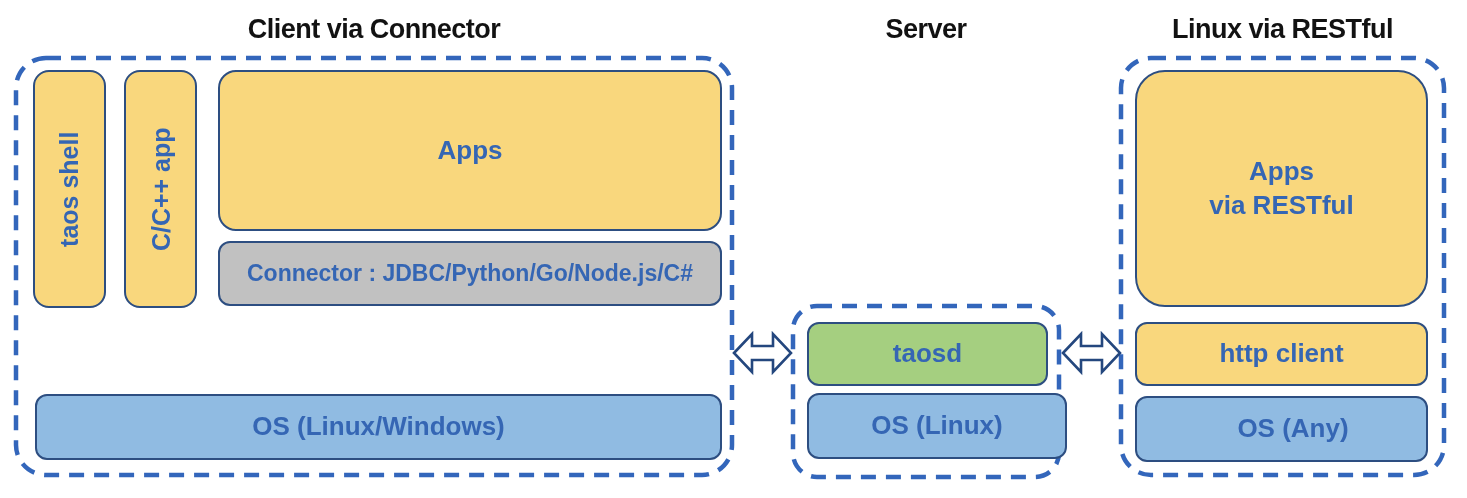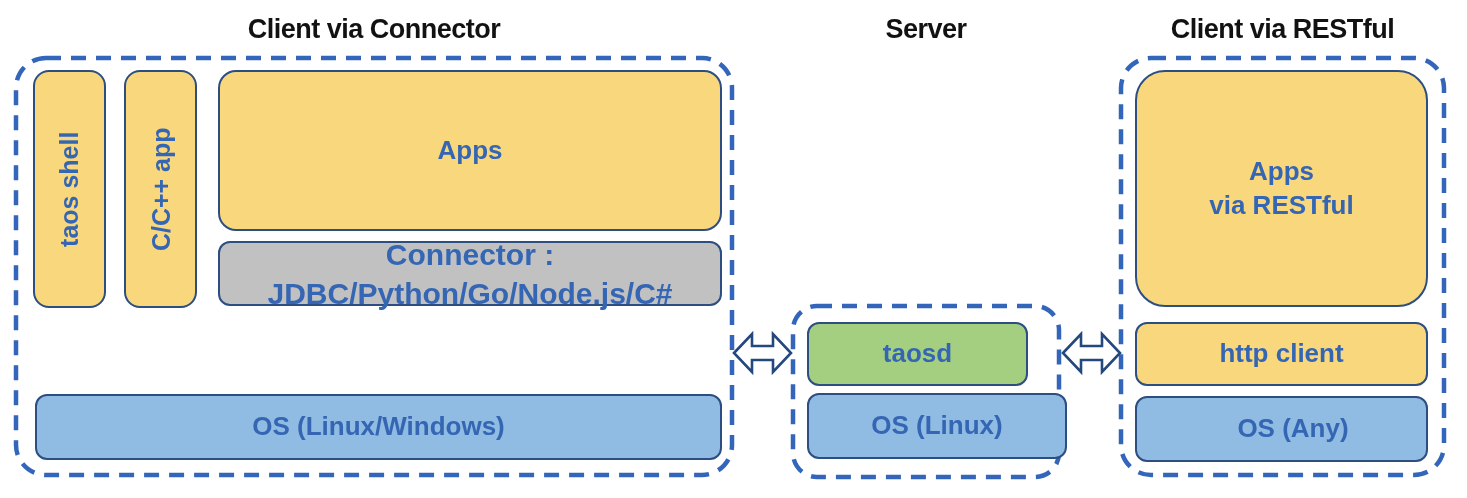--- a/index.html
+++ b/index.html
@@ -56,37 +56,37 @@
   .yellow { background: var(--yellow); }
   .gray   { background: var(--gray); }
   .orange { background: var(--orange); }
   .blue   { background: var(--blue); text-align: center; }
   .green  { background: var(--green); }
   .vbox span {
     transform: rotate(-90deg);
     white-space: nowrap;
     font-size: 25px;
   }
-  .connector-label { font-size: 30px; }
+  .connector-label { font-size: 23px; }
   .arrow { position: absolute; }
   .arrow polygon {
     fill: var(--arrow-fill);
     stroke: var(--arrow-stroke);
     stroke-width: 2.6;
     stroke-linejoin: miter;
   }
 </style>
 </head>
 <body>
 
 <div class="canvas">
 
   <div class="title" style="left:13px; width:722px;">Client via Connector</div>
   <div class="title" style="left:790px; width:272px;">Server</div>
-  <div class="title" style="left:1118px; width:329px;">Client via RESTful</div>
+  <div class="title" style="left:1118px; width:329px;">Linux via RESTful</div>
 
   <svg class="dashed" style="left:13px; top:55px;" width="722" height="423">
     <rect x="3" y="3" width="716" height="417" rx="30" stroke-dasharray="15 10"></rect>
   </svg>
   <svg class="dashed" style="left:790px; top:303px;" width="272" height="177">
     <rect x="3" y="3" width="266" height="171" rx="24" stroke-dasharray="15 10"></rect>
   </svg>
   <svg class="dashed" style="left:1118px; top:55px;" width="329" height="423">
     <rect x="3" y="3" width="323" height="417" rx="30" stroke-dasharray="15 10"></rect>
   </svg>
@@ -105,21 +105,21 @@
 
   <div class="box gray connector-label" style="left:218px; top:241px; width:504px; height:65px;">
     <span>Connector : JDBC/Python/Go/Node.js/C#</span>
   </div>
 
 
   <div class="box blue" style="left:35px; top:394px; width:687px; height:66px;">
     <span>OS (Linux/Windows)</span>
   </div>
 
-  <div class="box green" style="left:807px; top:322px; width:221px; height:64px;">
+  <div class="box green" style="left:807px; top:322px; width:241px; height:64px;">
     <span>taosd</span>
   </div>
 
   <div class="box blue" style="left:807px; top:393px; width:260px; height:66px;">
     <span>OS (Linux)</span>
   </div>
 
   <div class="box yellow" style="left:1135px; top:70px; width:293px; height:237px; border-radius:30px;">
     <div>
       <span>Apps</span><br>

